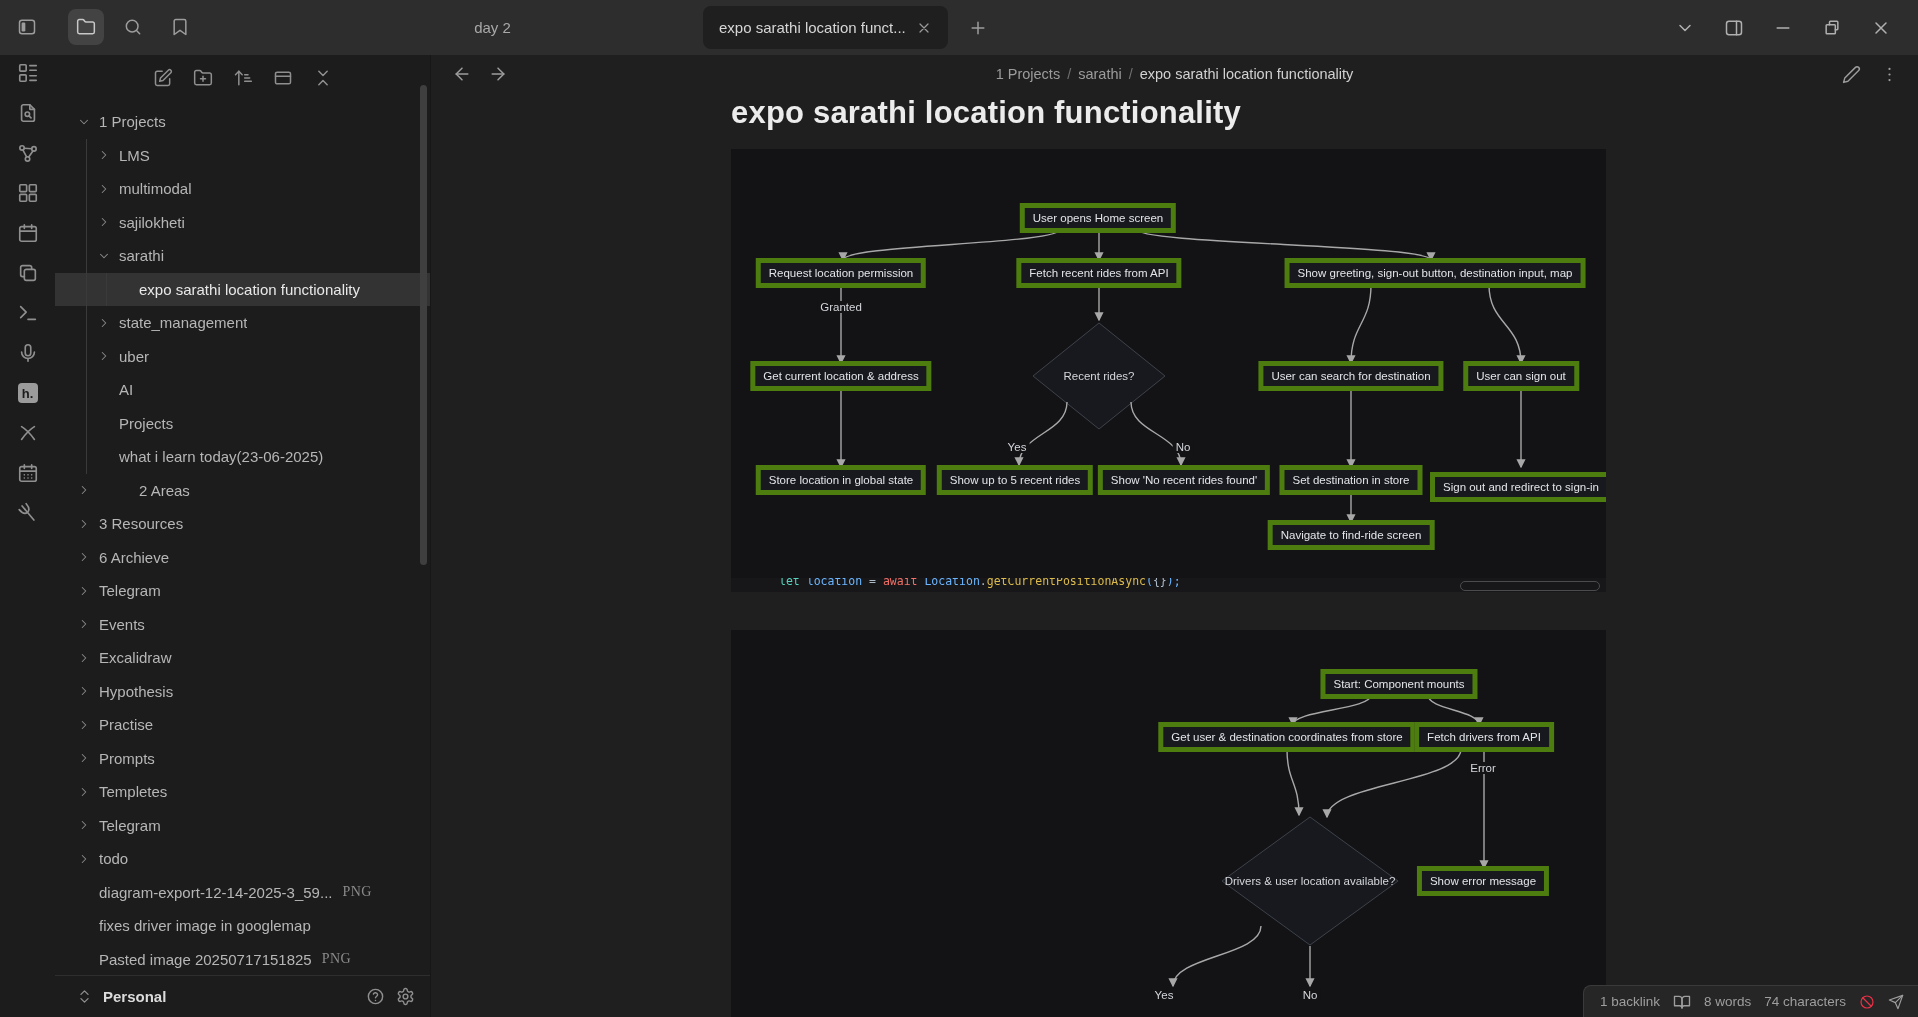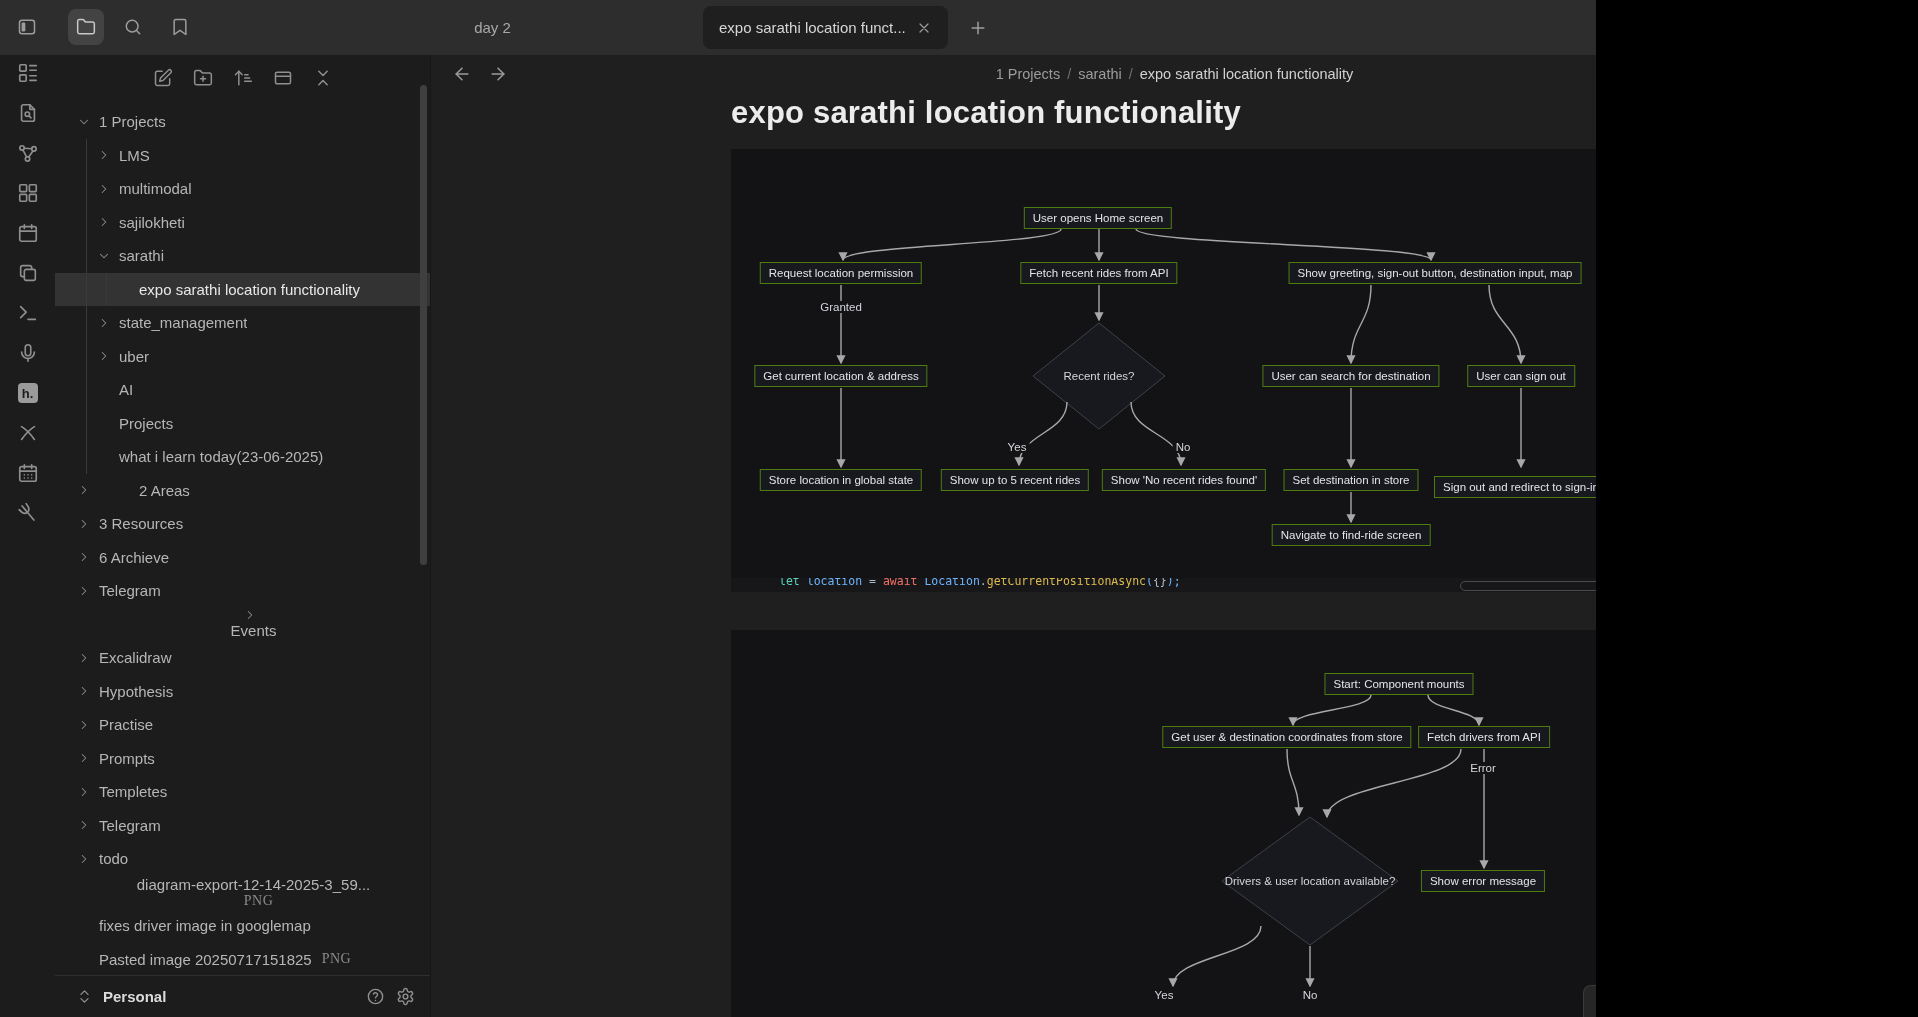--- a/index.html
+++ b/index.html
@@ -1,18 +1,18 @@
 <!DOCTYPE html>
 <html><head>
 <meta charset="utf-8">
 <style>
   * { margin:0; padding:0; box-sizing:border-box; }
   html,body { background:#000; }
   body { font-family:"Liberation Sans","DejaVu Sans",sans-serif; }
-  .app { position:relative; width:1596px; height:1017px; overflow:hidden; background:#1f1f1f; color:#b8b8b8; }
+  .app { position:relative; width:1918px; height:1017px; overflow:hidden; background:#1f1f1f; color:#b8b8b8; }
 
   
   .titlebar { position:absolute; left:0; top:0; width:1918px; height:55px; background:#2d2d2d; }
   .tb-btn { position:absolute; top:9px; width:36px; height:36px; border-radius:8px; display:flex; align-items:center; justify-content:center; color:#9d9d9d; }
   .tb-btn.active { background:#434343; color:#c8c8c8; }
   .tab { position:absolute; top:0; height:55px; display:flex; align-items:center; justify-content:center; font-size:15px; color:#a8a8a8; }
   .tab.active { top:6px; height:43px; background:#1f1f1f; border-radius:8px; color:#d6d6d6; justify-content:flex-start; padding:0 12px 0 16px; }
   .tab-close { margin-left:10px; color:#9a9a9a; display:flex; align-items:center; }
   .win-group { position:absolute; right:0; top:0; height:55px; display:flex; align-items:center; gap:27px; padding-right:26px; color:#b0b0b0; }
 
@@ -46,21 +46,21 @@
   .crumbs { position:absolute; left:0; top:0; width:100%; height:38px; display:flex; align-items:center; justify-content:center; font-size:14.5px; color:#9c9c9c; gap:7px; }
   .crumb:last-child { color:#d2d2d2; }
   .crumb-sep { color:#6f6f6f; }
   .vh-actions { position:absolute; right:18px; top:8px; display:flex; gap:16px; color:#9d9d9d; }
 
   .editor { position:absolute; left:0; top:38px; right:0; bottom:0; overflow:hidden; }
   .note-title { position:absolute; left:300px; top:2px; font-size:31px; font-weight:bold; color:#ececec; letter-spacing:.2px; }
 
   .diagram { position:absolute; background:#131316; overflow:hidden; }
   .diagram svg { position:absolute; left:0; top:0; }
-  .node { position:absolute; transform:translate(-50%,-50%); background:#17191e; border:1px solid #4d7c0f; color:#e2e4e8; font-size:11.5px; padding:4px 8px; white-space:nowrap; }
+  .node { position:absolute; transform:translate(-50%,-50%); background:#17191e; border:5px solid #4d7c0f; color:#e2e4e8; font-size:11.5px; padding:4px 8px; white-space:nowrap; }
   .edge-label { position:absolute; transform:translate(-50%,-50%); background:#131316; color:#d4d6da; font-size:11.5px; padding:0 3px; white-space:nowrap; }
 
   .code-strip { position:absolute; left:300px; top:485px; width:875px; height:14px; background:#17171a; overflow:hidden; }
   .code-line { position:absolute; left:48px; top:-4px; font-family:"DejaVu Sans Mono","Liberation Mono",monospace; font-size:11.5px; white-space:nowrap; }
   .copy-pill { position:absolute; right:6px; top:3px; width:140px; height:10px; border:1px solid #4b4b4b; border-radius:5px; }
 
   .statusbar { position:absolute; right:0; bottom:0; height:32px; background:#262626; border-top:1px solid #3a3a3a; border-left:1px solid #3a3a3a; border-top-left-radius:8px; display:flex; align-items:center; gap:13px; padding:0 14px 0 16px; font-size:13.5px; color:#9e9e9e; z-index:5; }
   .st-icon { display:flex; align-items:center; }
   .st-red { color:#e93147; }
 
@@ -399,21 +399,21 @@
           <span class="lbl">6 Archieve</span>
         </div>
         <div class="row" style="padding-left: 22px;">
           <span class="chev-slot">
             <svg class="ic" width="14" height="14" viewBox="0 0 24 24" fill="none" stroke="currentColor" stroke-width="1.8" stroke-linecap="round" stroke-linejoin="round">
               <path d="m9 6 6 6-6 6"></path>
             </svg>
           </span>
           <span class="lbl">Telegram</span>
         </div>
-        <div class="row" style="padding-left: 22px; flex-direction: column;">
+        <div class="row" style="padding-left: 22px;">
           <span class="chev-slot">
             <svg class="ic" width="14" height="14" viewBox="0 0 24 24" fill="none" stroke="currentColor" stroke-width="1.8" stroke-linecap="round" stroke-linejoin="round">
               <path d="m9 6 6 6-6 6"></path>
             </svg>
           </span>
           <span class="lbl">Events</span>
         </div>
         <div class="row" style="padding-left: 22px;">
           <span class="chev-slot">
             <svg class="ic" width="14" height="14" viewBox="0 0 24 24" fill="none" stroke="currentColor" stroke-width="1.8" stroke-linecap="round" stroke-linejoin="round">
@@ -463,21 +463,21 @@
           <span class="lbl">Telegram</span>
         </div>
         <div class="row" style="padding-left: 22px;">
           <span class="chev-slot">
             <svg class="ic" width="14" height="14" viewBox="0 0 24 24" fill="none" stroke="currentColor" stroke-width="1.8" stroke-linecap="round" stroke-linejoin="round">
               <path d="m9 6 6 6-6 6"></path>
             </svg>
           </span>
           <span class="lbl">todo</span>
         </div>
-        <div class="row" style="padding-left: 22px; flex-direction: column;">
+        <div class="row" style="padding-left: 22px;">
           <span class="chev-slot"></span>
           <span class="lbl">diagram-export-12-14-2025-3_59...</span>
           <span class="badge">PNG</span>
         </div>
         <div class="row" style="padding-left: 22px;">
           <span class="chev-slot"></span>
           <span class="lbl">fixes driver image in googlemap</span>
         </div>
         <div class="row" style="padding-left: 22px;">
           <span class="chev-slot"></span>

